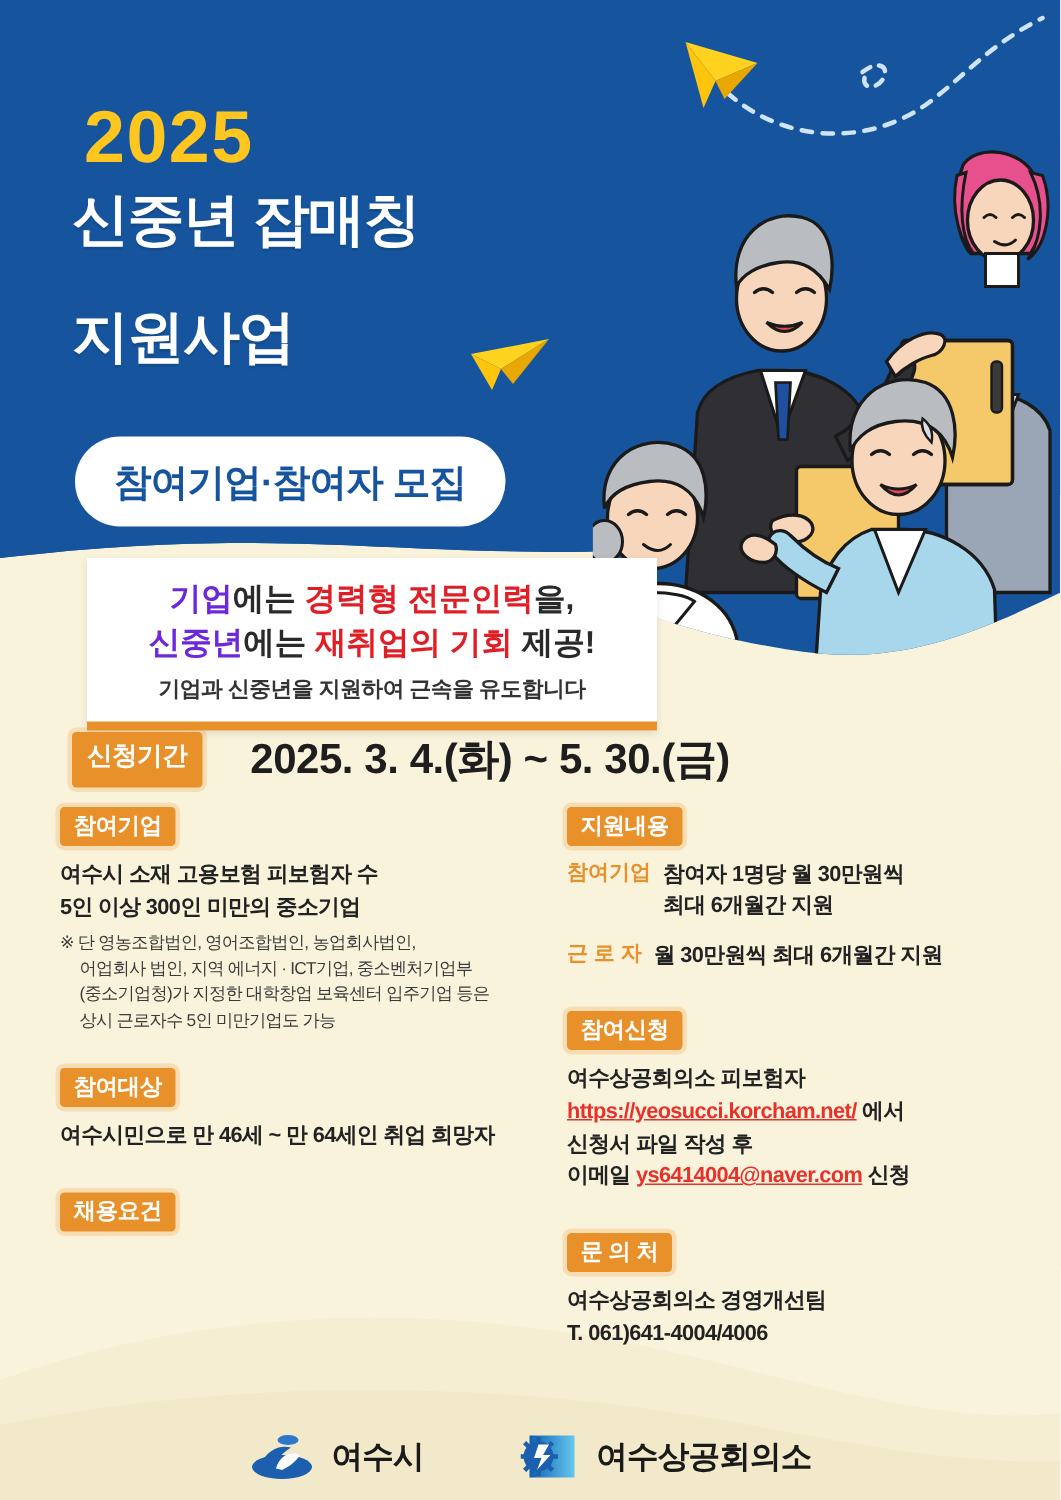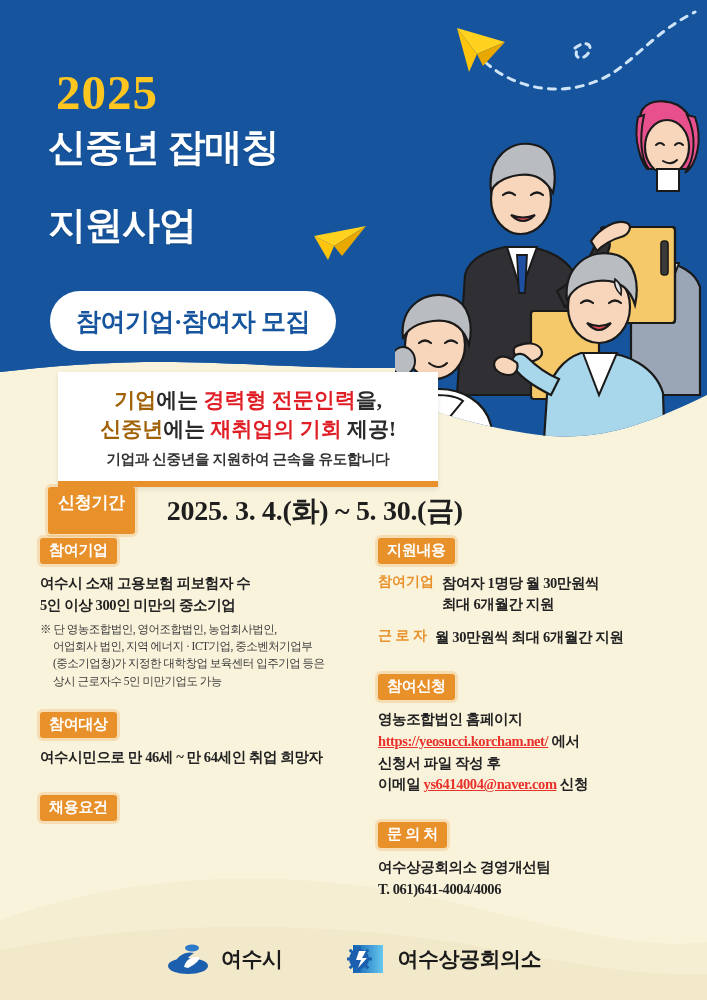--- a/index.html
+++ b/index.html
@@ -7,21 +7,20 @@
   html, body {
     width: 707px; height: 1000px;
     font-family: "Liberation Sans", "DejaVu Sans", sans-serif;
     overflow: hidden;
   }
   #poster {
     position: relative;
     width: 707px; height: 1000px;
     background: #FAF3DC;
     overflow: hidden;
-    font-family: Liberation Serif, serif;
   }
 
   
   #blue-panel {
     position: absolute; left: 0; top: 0;
     width: 707px; height: 420px;
     background: #16559E;
     overflow: hidden;
     clip-path: path("M0,0 L707,0 L707,330 C560,300 520,368 380,368 C240,368 170,352 0,372 Z");
   }
@@ -69,37 +68,37 @@
   
   #message-box {
     position: absolute; left: 58px; top: 372px;
     width: 380px; padding: 14px 16px 12px 16px;
     background: #FFFFFF;
     border-bottom: 6px solid #E8912B;
     box-shadow: 0 2px 5px rgba(0,0,0,0.10);
     text-align: center; z-index: 6;
   }
   .msg-line { font-size: 21px; font-weight: bold; line-height: 1.38; white-space: nowrap; }
-  .msg-blue { color: #a16207; }
+  .msg-blue { color: #6d28d9; }
   .msg-red  { color: #E01E26; margin-top: 48px; }
   .msg-dark { color: #2A2A2A; }
   #message-sub {
     margin-top: 6px; font-size: 14.5px; font-weight: bold;
     color: #333333; letter-spacing: -0.3px;
   }
 
   
   #period-row {
     position: absolute; left: 48px; top: 487px;
     display: flex; align-items: center; gap: 16px; z-index: 6;
   }
   #period-badge {
     background: #E8912B; color: #FFFFFF;
     font-size: 17px; font-weight: bold;
-    padding: 4px 10px 20px 10px; border-radius: 3px;
+    padding: 4px 10px 10px 10px; border-radius: 3px;
     box-shadow: 0 0 0 3px rgba(232,145,43,0.22);
     letter-spacing: -0.3px;
   }
   #period-value {
     font-size: 28px; font-weight: bold; color: #1E1E1E;
     letter-spacing: -0.3px;
     margin-left: 16px;
   }
 
   
@@ -126,21 +125,21 @@
   .sup-row { display: flex; gap: 8px; margin-bottom: 4px; align-items: flex-start; }
   .sup-label { color: #E8912B; font-weight: bold; font-size: 14px; white-space: nowrap; flex: 0 0 auto; }
   .sup-val { font-size: 14.5px; color: #222222; font-weight: bold; line-height: 1.45; letter-spacing: -0.4px; }
   .sup-val .vl { display: block; }
   .sup-spacer { height: 8px; }
 
   .link-red { color: #E8312B; font-weight: bold; }
 
   
   #footer {
-    position: absolute; left: 0; bottom: 24px; width: 707px;
+    position: absolute; left: 0; bottom: 12px; width: 707px;
     display: flex; justify-content: center; align-items: center; gap: 64px;
     z-index: 6;
   }
   .logo { display: flex; align-items: center; gap: 11px; }
   .logo-text { font-size: 21px; font-weight: bold; color: #1A1A1A; letter-spacing: -0.5px; }
 
   #wave-deco { position: absolute; left: 0; bottom: 0; width: 707px; height: 200px; z-index: 1; }
 </style>
 </head>
 <body>
@@ -315,21 +314,21 @@
         <span class="sup-label">근 로 자</span>
         <span class="sup-val">
           <span class="vl">월 30만원씩 최대 6개월간 지원</span>
         </span>
       </div>
     </div>
 
     <div class="section" style="margin-top:26px;">
       <div class="sec-badge">참여신청</div>
       <div class="sec-body">
-        <span class="ln">영농조합법인 홈페이지</span>
+        <span class="ln">여수상공회의소 피보험자</span>
         <span class="ln"><a class="link-red" href="#">https://yeosucci.korcham.net/</a><span> 에서</span></span>
         <span class="ln">신청서 파일 작성 후</span>
         <span class="ln"><span>이메일 </span><a class="link-red" href="#">ys6414004@naver.com</a><span> 신청</span></span>
       </div>
     </div>
 
     <div class="section" style="margin-top:26px;">
       <div class="sec-badge">문 의 처</div>
       <div class="sec-body">
         <span class="ln">여수상공회의소 경영개선팀</span>

